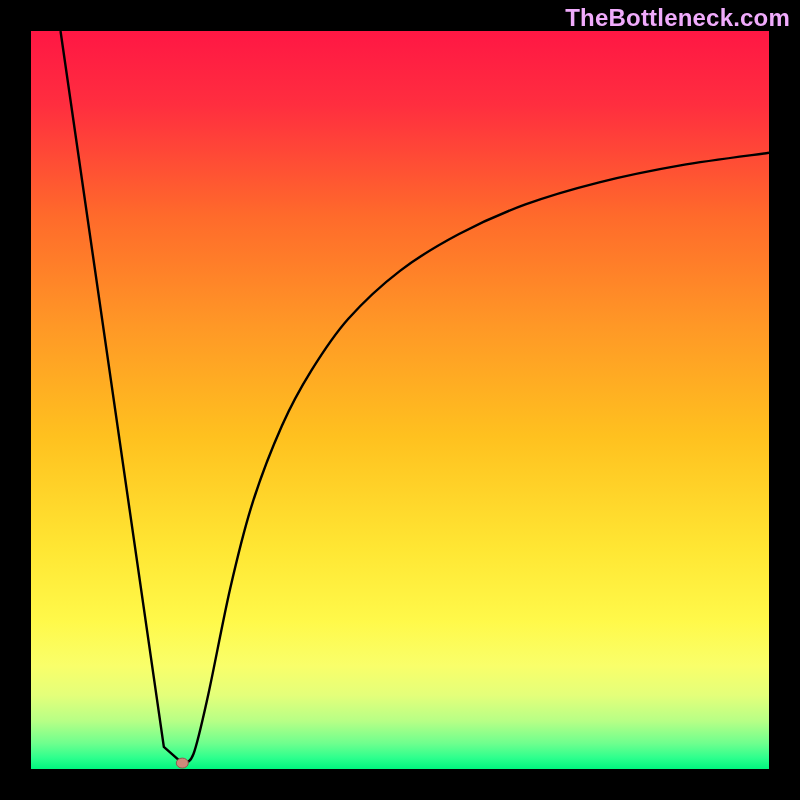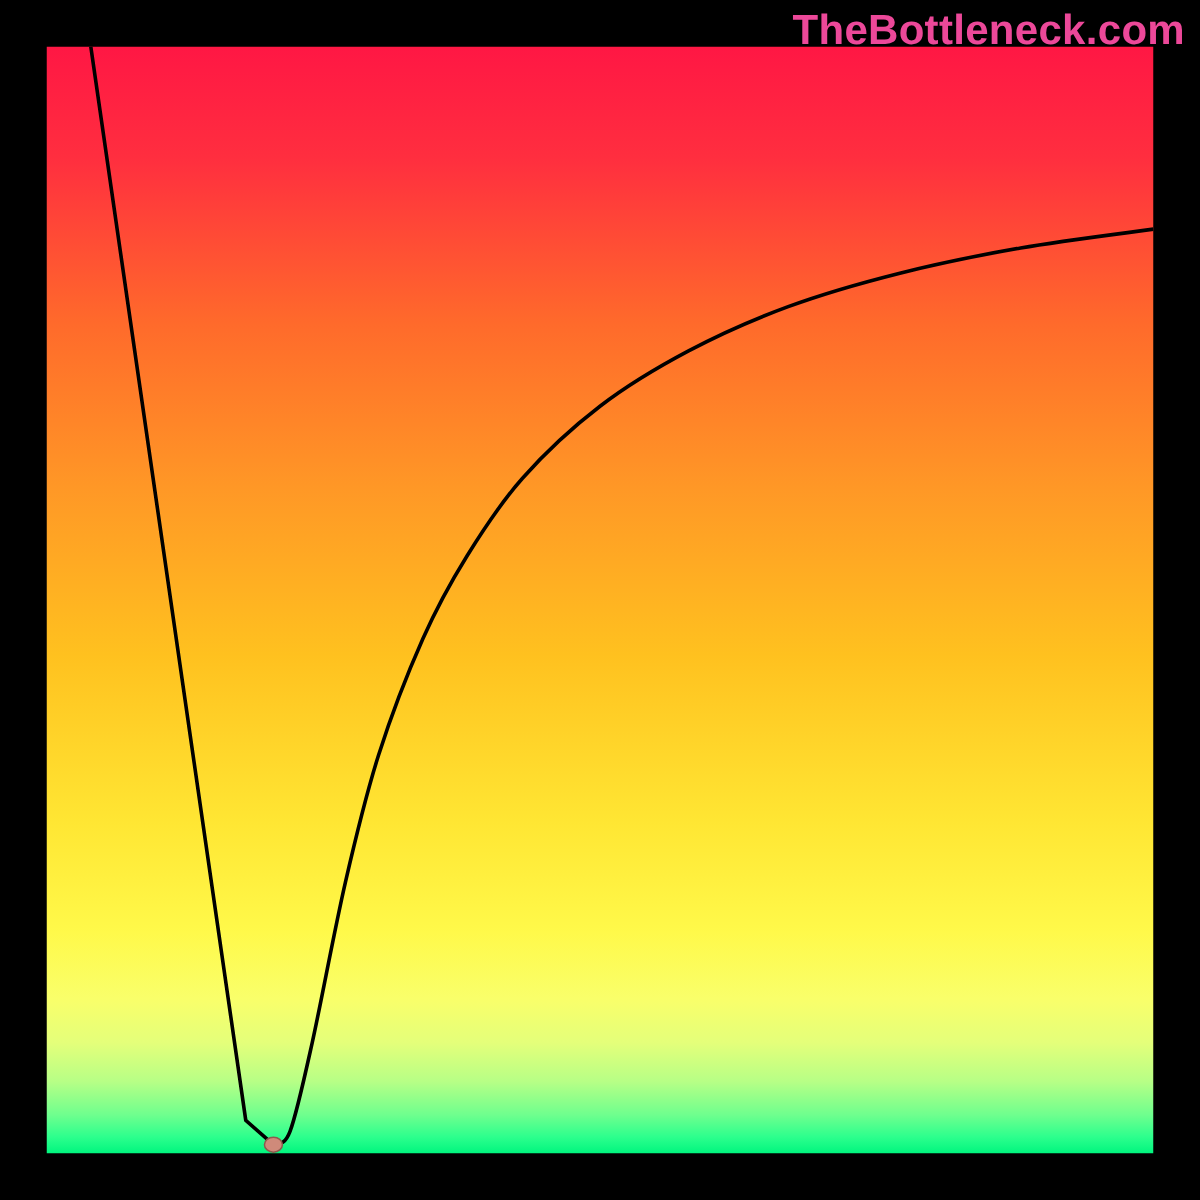--- a/index.html
+++ b/index.html
@@ -13,22 +13,22 @@
   .frame {
     position: relative;
     width: 800px;
     height: 800px;
     background: #000;
   }
   .watermark {
     position: absolute;
     top: 4px;
     right: 10px;
-    color: #ec4899;
-    font-size: 28px;
+    color: #f0abfc;
+    font-size: 24px;
     font-weight: bold;
     letter-spacing: 0.2px;
     z-index: 5;
   }
   .plot-outer {
     position: absolute;
     left: 31px;
     top: 31px;
     width: 738px;
     height: 738px;

